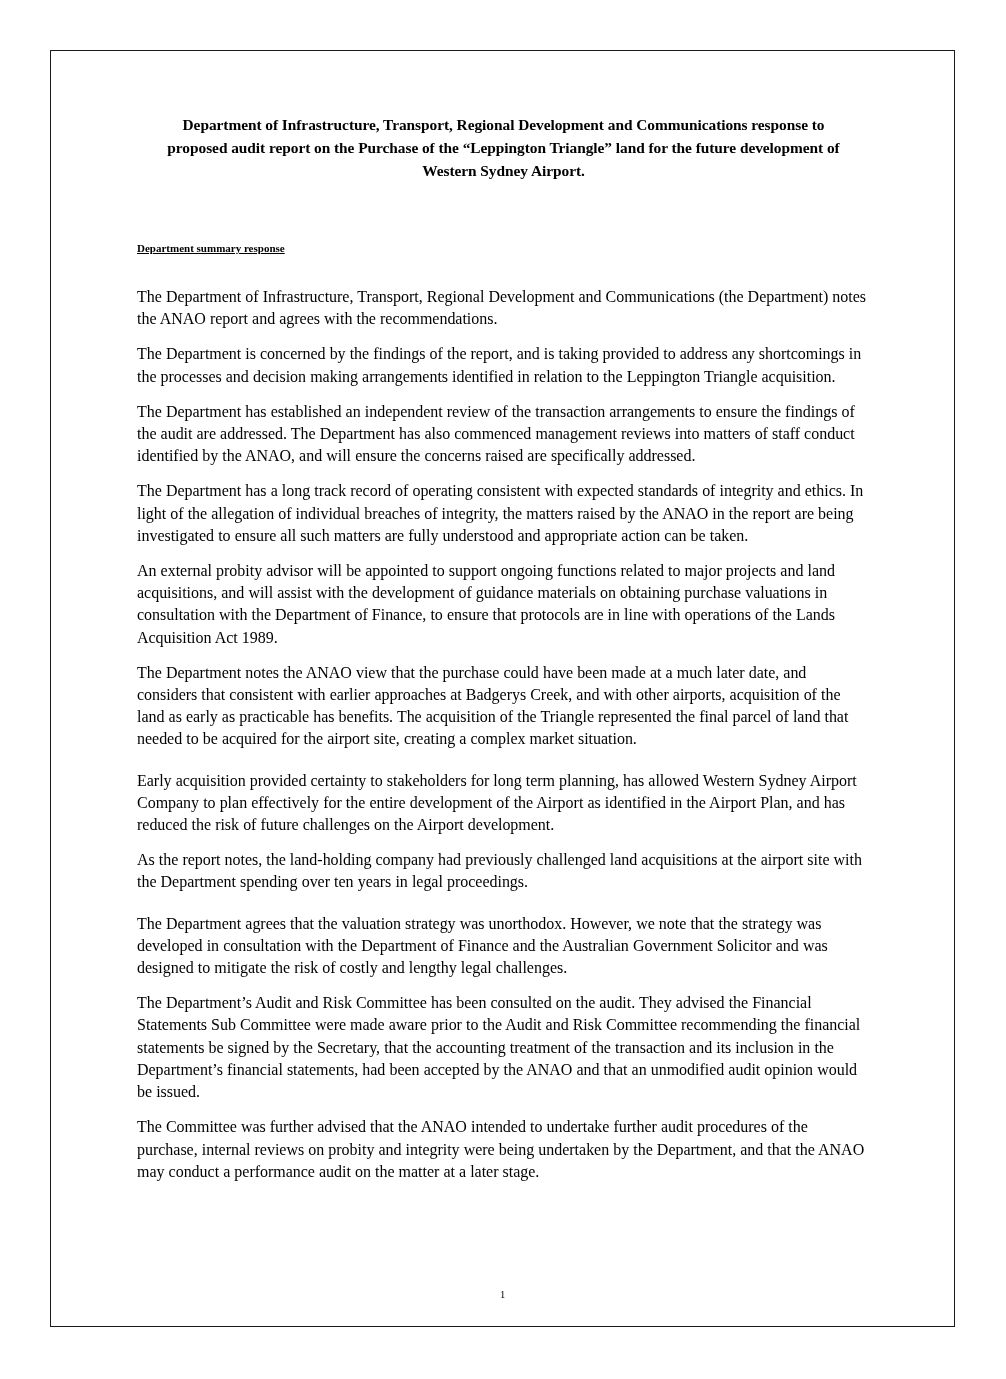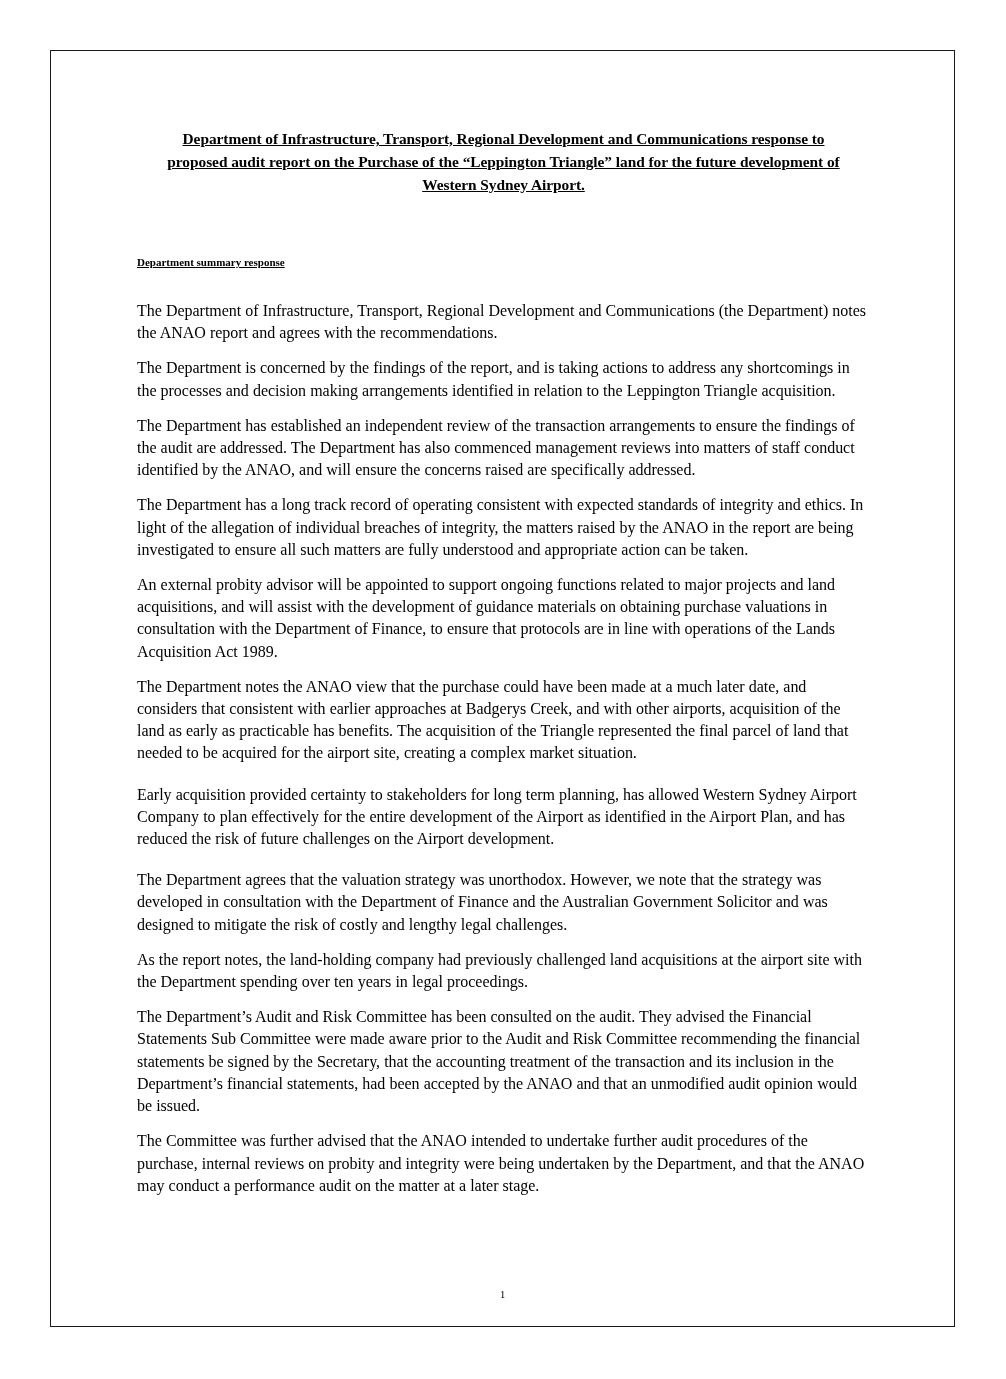--- a/index.html
+++ b/index.html
@@ -48,24 +48,23 @@
     left: 86px;   
     top: 62px;    
     width: 733px;
   }
 
   #doc-title {
     font-weight: bold;
     font-size: 15.4px;
     line-height: 23px;
     text-align: center;
-    margin: 14px 0 0 0;
+    margin: 0 0 0 0;
     padding: 0 18px;
     letter-spacing: -0.05px;
-    text-decoration: underline;
   }
 
   #section-heading {
     font-weight: bold;
     font-size: 11px;
     line-height: 21px;
     text-decoration: underline;
     margin: 56px 0 0 0;
     display: inline-block;
   }
@@ -112,28 +111,28 @@
   <div id="content">
 
     <div id="doc-title">Department of Infrastructure, Transport, Regional Development and Communications response to proposed audit report on the Purchase of the “Leppington Triangle” land for the future development of Western Sydney Airport.</div>
 
     <div>
       <span id="section-heading">Department summary response</span>
     </div>
 
     <div class="para-list" id="paragraphs">
         <p class="para">The Department of Infrastructure, Transport, Regional Development and Communications (the Department) notes the ANAO report and agrees with the recommendations.</p>
-        <p class="para">The Department is concerned by the findings of the report, and is taking actions to address any shortcomings in the processes and decision making arrangements identified in relation to the Leppington Triangle acquisition.</p>
+        <p class="para">The Department is concerned by the findings of the report, and is taking provided to address any shortcomings in the processes and decision making arrangements identified in relation to the Leppington Triangle acquisition.</p>
         <p class="para">The Department has established an independent review of the transaction arrangements to ensure the findings of the audit are addressed. The Department has also commenced management reviews into matters of staff conduct identified by the ANAO, and will ensure the concerns raised are specifically addressed.</p>
         <p class="para">The Department has a long track record of operating consistent with expected standards of integrity and ethics.  In light of the allegation of individual breaches of integrity, the matters raised by the ANAO in the report are being investigated to ensure all such matters are fully understood and appropriate action can be taken.</p>
         <p class="para">An external probity advisor will be appointed to support ongoing functions related to major projects and land acquisitions, and will assist with the development of guidance materials on obtaining purchase valuations in consultation with the Department of Finance, to ensure that protocols are in line with operations of the Lands Acquisition Act 1989.</p>
         <p class="para">The Department notes the ANAO view that the purchase could have been made at a much later date, and considers that consistent with earlier approaches at Badgerys Creek, and with other airports, acquisition of the land as early as practicable has benefits.  The acquisition of the Triangle represented the final parcel of land that needed to be acquired for the airport site, creating a complex market situation.</p>
         <p class="para gap-before">Early acquisition provided certainty to stakeholders for long term planning, has allowed Western Sydney Airport Company to plan effectively for the entire development of the Airport as identified in the Airport Plan, and has reduced the risk of future challenges on the Airport development.</p>
+        <p class="para">As the report notes, the land-holding company had previously challenged land acquisitions at the airport site with the Department spending over ten years in legal proceedings.</p>
         <p class="para gap-before">The Department agrees that the valuation strategy was unorthodox. However, we note that the strategy was developed in consultation with the Department of Finance and the Australian Government Solicitor and was designed to mitigate the risk of costly and lengthy legal challenges.</p>
-        <p class="para">As the report notes, the land-holding company had previously challenged land acquisitions at the airport site with the Department spending over ten years in legal proceedings.</p>
         <p class="para">The Department’s Audit and Risk Committee has been consulted on the audit. They advised the Financial Statements Sub Committee were made aware prior to the Audit and Risk Committee recommending the financial statements be signed by the Secretary, that the accounting treatment of the transaction and its inclusion in the Department’s financial statements, had been accepted by the ANAO and that an unmodified audit opinion would be issued.</p>
         <p class="para">The Committee was further advised that the ANAO intended to undertake further audit procedures of the purchase, internal reviews on probity and integrity were being undertaken by the Department, and that the ANAO may conduct a performance audit on the matter at a later stage.</p>
       </div>
 
   </div>
 
   <div id="page-number">1</div>
 
 </div>
 

